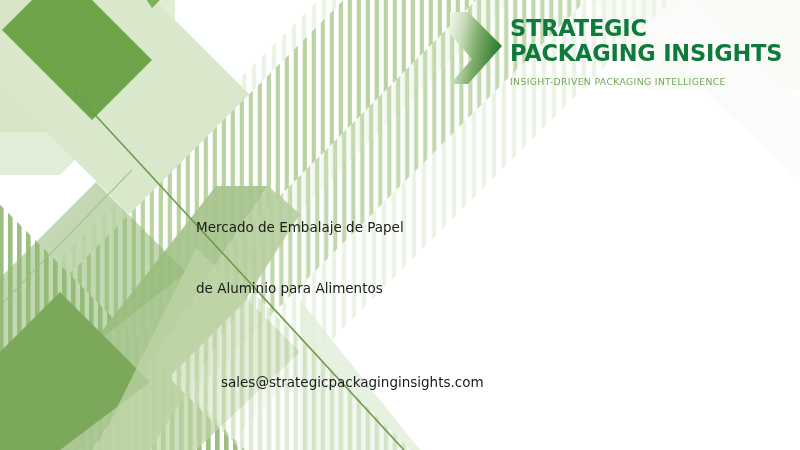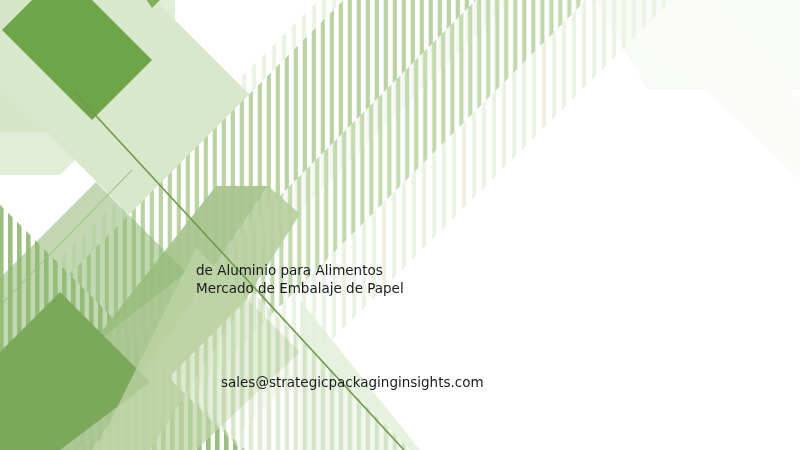--- a/index.html
+++ b/index.html
@@ -179,21 +179,41 @@
         <polygon points="560,-60 800,-60 800,90 648,90" fill="#F0F6EA"></polygon>
         <polygon points="690,-10 800,100 800,180 640,30" fill="#F4F8F0"></polygon>
       </g>
 
       <line x1="74" y1="92" x2="404" y2="450" stroke="#6E9A4E" stroke-width="1.6"></line>
 
       <line x1="-10" y1="316" x2="132" y2="170" stroke="#9DBE85" stroke-width="1.1" opacity="0.8"></line>
     </g>
   </svg>
 
+  <div id="logo-lockup">
+
+    <svg id="logo-mark" viewBox="0 0 56 76" width="56" height="76" xmlns="http://www.w3.org/2000/svg">
+      <defs>
+        <linearGradient id="chevGrad" x1="0" y1="0" x2="1" y2="0.25">
+          <stop offset="0%" stop-color="#F2F7EE"></stop>
+          <stop offset="28%" stop-color="#C9DDBC"></stop>
+          <stop offset="58%" stop-color="#7FAE6B"></stop>
+          <stop offset="100%" stop-color="#2E7D32"></stop>
+        </linearGradient>
+      </defs>
+      <path d="M2,2 L20,2 L54,36 L20,74 L2,74 L24,49 L2,24 Z" fill="url(#chevGrad)"></path>
+    </svg>
+
+    <div id="logo-text-block">
+      <div id="logo-line-1" class="logo-line">STRATEGIC</div>
+      <div id="logo-line-2" class="logo-line">PACKAGING INSIGHTS</div>
+      <div id="logo-tagline">INSIGHT-DRIVEN PACKAGING INTELLIGENCE</div>
+    </div>
+  </div>
 
   <div id="title-block">
+    <div id="title-line-1" class="title-line">Mercado de Embalaje de Papel</div>
     <div id="title-line-2" class="title-line">de Aluminio para Alimentos</div>
-    <div id="title-line-1" class="title-line">Mercado de Embalaje de Papel</div>
   </div>
 
   <div id="contact-email">sales@strategicpackaginginsights.com</div>
 
 </div>
 
 </body></html>

